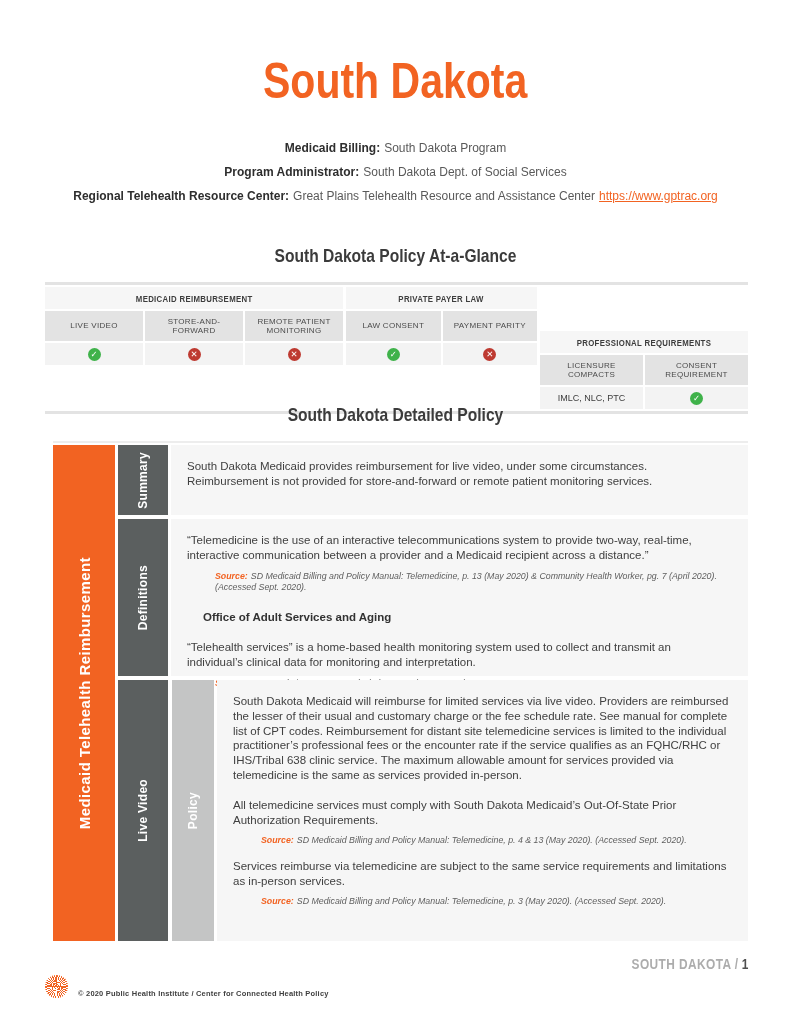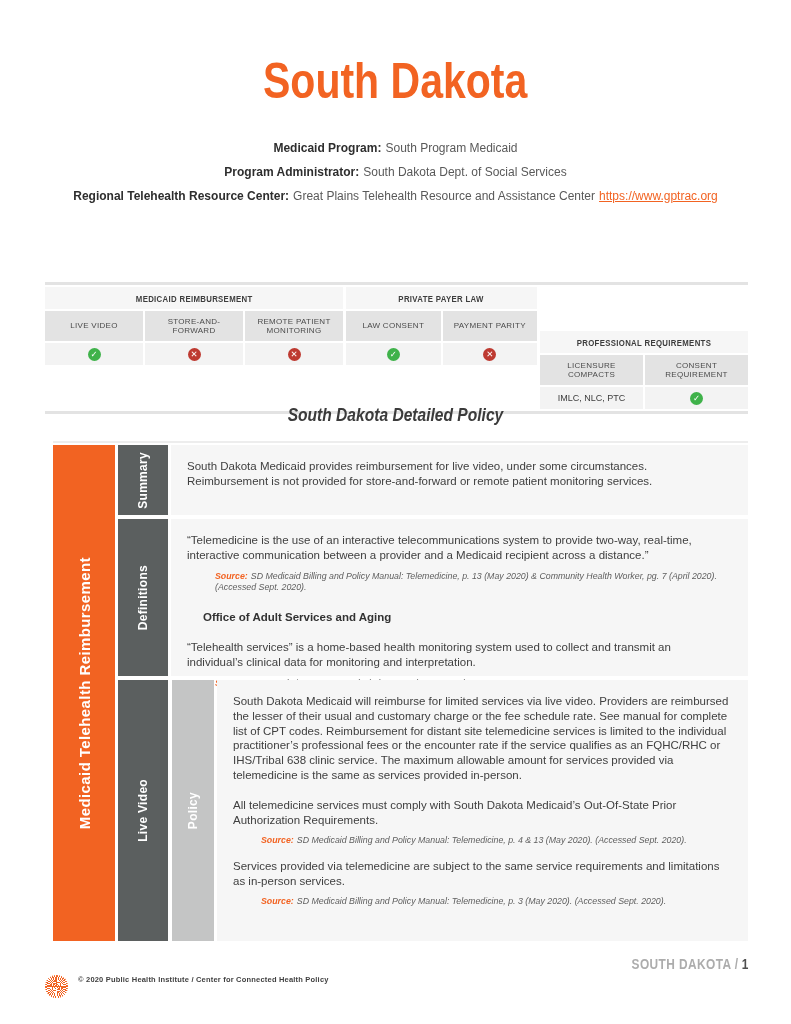--- a/index.html
+++ b/index.html
@@ -38,21 +38,21 @@
     text-align:center;font-size:8px;letter-spacing:.3px;color:#4B4B4B;line-height:9.5px;padding:0 6px;}
   .g-val{flex:1;height:22px;background:var(--val-bg);display:flex;align-items:center;justify-content:center;
     font-size:9px;color:#3D3D3D;}
   .icon{width:13px;height:13px;border-radius:50%;display:flex;align-items:center;justify-content:center;
     color:#fff;font-size:8.5px;font-weight:bold;line-height:13px;}
   .icon.ok{background:var(--green);}
   .icon.no{background:var(--red);}
 
   
   .detail-heading{position:absolute;top:404px;left:0;width:100%;text-align:center;
-    font-size:19px;font-weight:bold;color:var(--heading);font-style:italic;}
+    font-size:19px;font-weight:bold;color:var(--heading);}
   .d-table{position:absolute;top:441px;left:53px;width:695px;display:flex;column-gap:3px;
     border-top:2px solid #EDEDED;padding-top:2px;}
   .d-cat{width:62px;background:var(--orange);display:flex;align-items:center;justify-content:center;}
   .vtext{writing-mode:vertical-rl;transform:rotate(180deg);white-space:nowrap;}
   .d-cat .vtext{color:#fff;font-size:15px;font-weight:bold;letter-spacing:.4px;}
   .d-rows{flex:1;display:flex;flex-direction:column;row-gap:4px;}
   .d-row{display:flex;column-gap:3px;}
   .d-label{width:50px;background:var(--bar-dark);display:flex;align-items:center;justify-content:center;flex:none;}
   .d-label .vtext{color:#fff;font-size:12px;font-weight:bold;letter-spacing:.3px;}
   .d-sub{width:42px;background:var(--bar-light);display:flex;align-items:center;justify-content:center;flex:none;margin-left:1px;}
@@ -60,42 +60,43 @@
   .d-content{flex:1;background:var(--cell-bg);padding:14px 18px 0 16px;
     font-size:11.5px;line-height:14.8px;color:var(--body);}
   .d-content p{margin:0 0 15px;}
   .d-content .subhead{font-weight:bold;color:#323232;margin:16px;}
   .src{margin:-7px 0 12px 28px;font-size:8.8px;line-height:11.5px;font-style:italic;color:var(--src);}
   .src-label{color:var(--orange);font-weight:bold;margin-right:3px;text-align:right;}
 
   
   .footer{position:absolute;top:948px;left:45px;right:43px;height:32px;
     display:flex;align-items:center;justify-content:space-between;}
-  .foot-left{display:flex;align-items:flex-start;column-gap:10px;margin-top:44px;}
+  .foot-left{display:flex;align-items:flex-end;column-gap:10px;margin-top:44px;}
   .logo{width:23px;height:23px;border-radius:50%;flex:none;
     background:repeating-conic-gradient(var(--orange) 0deg 6deg,#ffffff 6deg 12deg);}
   .copyright{font-size:7.5px;font-weight:bold;color:#3F3F3F;letter-spacing:.2px;}
   .page-label{font-size:14.5px;font-weight:bold;}
   .page-label .cond{transform-origin:right center;}
   .state{color:var(--foot-gray);letter-spacing:.5px;}
   .pnum{color:var(--foot-dark);margin-left:4px;}
 </style>
 </head>
 <body>
 
 <div class="page">
 
   <h1 class="title"><span class="cond">South Dakota</span></h1>
 
   <div class="meta" id="meta">
-      <div class="meta-row"><span class="meta-label">Medicaid Program:</span><span class="meta-value">South Program Medicaid</span></div>
+      <div class="meta-row"><span class="meta-label">Medicaid Billing:</span><span class="meta-value">South Dakota Program</span></div>
       <div class="meta-row"><span class="meta-label">Program Administrator:</span><span class="meta-value">South Dakota Dept. of Social Services</span></div>
       <div class="meta-row"><span class="meta-label">Regional Telehealth Resource Center:</span><span class="meta-value">Great Plains Telehealth Resource and Assistance Center</span><a class="meta-link">https://www.gptrac.org</a></div>
     </div>
 
+  <h2 class="glance-heading"><span class="cond">South Dakota Policy At-a-Glance</span></h2>
 
   <div class="g-table" id="glance-table">
       <div class="g-group" style="width: 298px;">
         <div class="g-head">
           <span class="cond">MEDICAID REIMBURSEMENT</span>
         </div>
         <div class="g-subrow">
           <div class="g-sub">LIVE VIDEO</div>
           <div class="g-sub">STORE-AND-FORWARD</div>
           <div class="g-sub">REMOTE PATIENT MONITORING</div>
@@ -179,21 +180,21 @@
           <div class="d-label">
             <span class="vtext">Live Video</span>
           </div>
           <div class="d-sub">
             <span class="vtext">Policy</span>
           </div>
           <div class="d-content">
             <p>South Dakota Medicaid will reimburse for limited services via live video.  Providers are reimbursed the lesser of their usual and customary charge or the fee schedule rate.  See manual for complete list of CPT codes.  Reimbursement for distant site telemedicine services is limited to the individual practitioner’s professional fees or the encounter rate if the service qualifies as an FQHC/RHC or IHS/Tribal 638 clinic service. The maximum allowable amount for services provided via telemedicine is the same as services provided in-person.</p>
             <p>All telemedicine services must comply with South Dakota Medicaid’s Out-Of-State Prior Authorization Requirements.</p>
             <div class="src"><span class="src-label">Source:</span><span class="src-text">SD Medicaid Billing and Policy Manual: Telemedicine, p. 4 &amp; 13 (May 2020). (Accessed Sept. 2020).</span></div>
-            <p>Services provided via telemedicine are subject to the same service requirements and limitations as in-person services.</p>
+            <p>Services reimburse via telemedicine are subject to the same service requirements and limitations as in-person services.</p>
             <div class="src"><span class="src-label">Source:</span><span class="src-text">SD Medicaid Billing and Policy Manual: Telemedicine, p. 3 (May 2020). (Accessed Sept. 2020).</span></div>
           </div>
         </div>
       </div>
   </div>
 
   <div class="footer">
     <div class="foot-left">
       <span class="logo"></span>
       <span class="copyright">© 2020 Public Health Institute / Center for Connected Health Policy</span>

